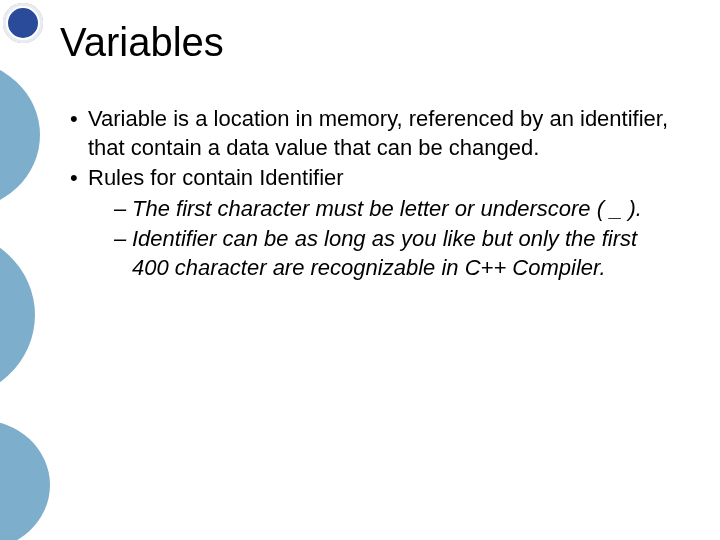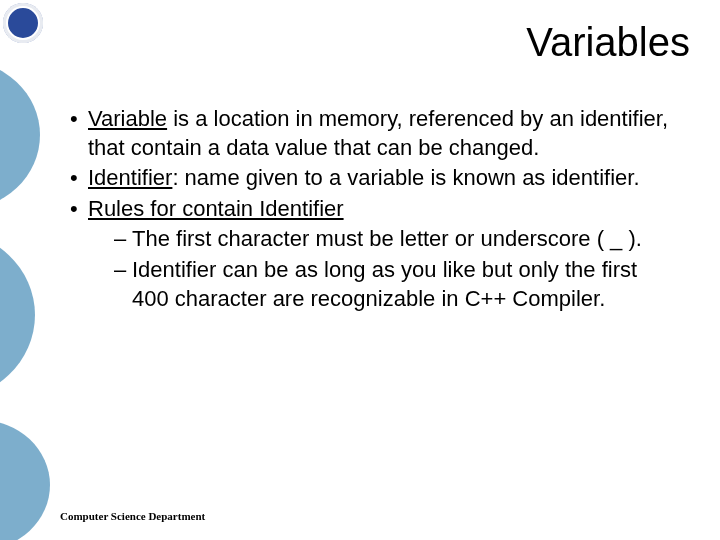--- a/index.html
+++ b/index.html
@@ -57,21 +57,21 @@
     border-radius: 0 100% 100% 0 / 0 50% 50% 0;
     opacity: 0.9;
   }
   .slide {
     position: absolute;
     inset: 0;
     box-sizing: border-box;
     padding: 20px 30px 20px 60px;
   }
   .title {
-    text-align: right;
+    text-align: left;
     font-size: 40px;
     font-weight: 400;
     margin: 0 0 40px 0;
     color: #000;
   }
   ul.top {
     list-style: none;
     margin: 0;
     padding: 0 10px 0 6px;
     font-size: 22px;
@@ -87,34 +87,34 @@
     content: "•";
     position: absolute;
     left: 4px;
     top: 0;
     font-size: 22px;
   }
   ul.sub {
     list-style: none;
     margin: 2px 7px 0 0;
     padding: 0 0 0 22px;
+    font-style: italic;
   }
   ul.sub > li {
     position: relative;
     padding-left: 22px;
     margin-bottom: 2px;
   }
   ul.sub > li::before {
     content: "–";
     position: absolute;
     left: 4px;
     top: 0;
   }
   .ul-term {
-    text-decoration: underline;
     margin-top: 48px;
   }
   .footer {
     position: absolute;
     bottom: 18px;
     left: 60px;
     font-family: "Times New Roman", Times, serif;
     font-weight: 700;
     font-size: 11px;
     color: #000;
@@ -131,25 +131,21 @@
 </div>
 
 <div class="slide">
   <h1 class="title">Variables</h1>
 
   <ul class="top">
     <li>
       <span class="ul-term">Variable</span><span> is a location in memory, referenced by an identifier, that contain a data value that can be changed.</span>
     </li>
     <li>
-      <span class="ul-term">Identifier</span><span>: name given to a variable is known as identifier.</span>
-    </li>
-    <li>
       <span class="ul-term">Rules for contain Identifier</span>
       <ul class="sub">
         <li><span>The first character must be letter or underscore ( _ ).</span></li>
         <li><span>Identifier can be as long as you like but only the first 400 character are recognizable in C++ Compiler.</span></li>
       </ul>
     </li>
   </ul>
 
-  <div class="footer">Computer Science Department</div>
 </div>
 
 </body></html>

